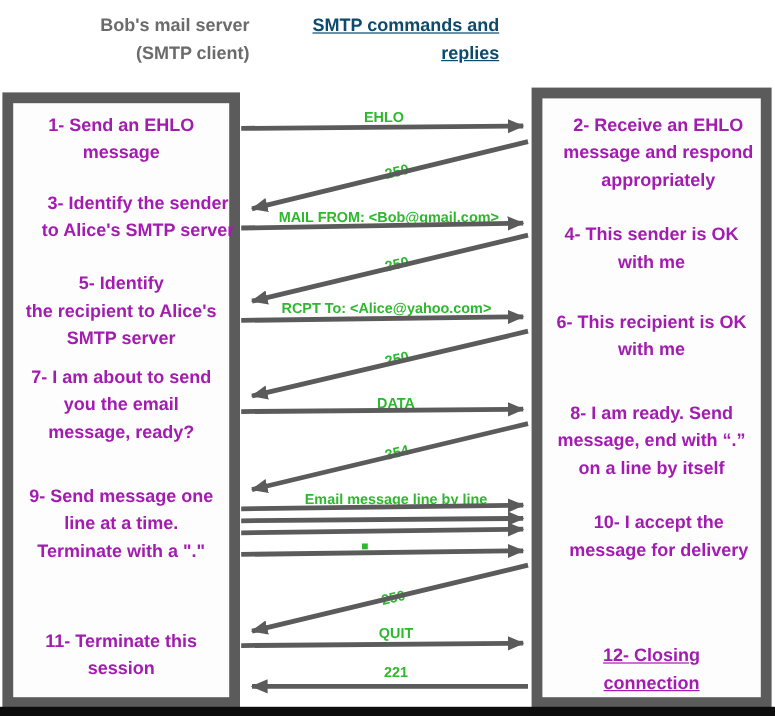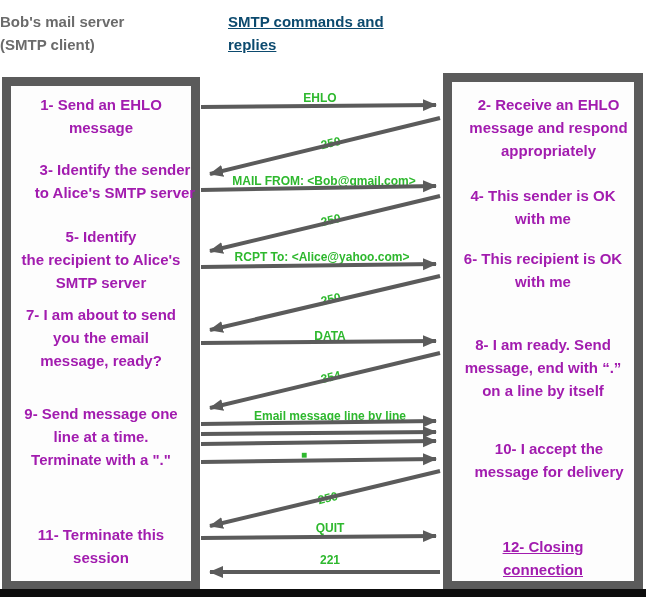--- a/index.html
+++ b/index.html
@@ -8,21 +8,21 @@
     position: relative;
     width: 646px;
     height: 597px;
     background: #ffffff;
     overflow: hidden;
     font-family: "Liberation Sans", "DejaVu Sans", sans-serif;
   }
   .hdr {
     position: absolute;
     top: 10px;
-    text-align: left;
+    text-align: right;
     font-weight: bold;
     font-size: 15px;
     line-height: 23px;
     color: #6b6b6b;
   }
   .hdr.left  { left: 0px;   width: 208px; }
   .hdr.mid   { left: 228px; width: 188px; color: #0c4a6e; text-decoration: underline; }
   .hdr.right { left: 440px; width: 206px; }
   .box {
     position: absolute;
@@ -42,23 +42,23 @@
     line-height: 23px;
   }
   .client .s1 { top: 7px; }
   .client .s3 { top: 72px; margin-left: 14px; }
   .client .s5 { top: 139px; }
   .client .s7 { top: 217px; }
   .client .s9 { top: 316px; }
   .client .s11 { top: 437px; }
   .server .s2 { top: 11px; padding-left: 11px; }
   .server .s4 { top: 102px; }
-  .server .s6 { top: 165px; }
+  .server .s6 { top: 175px; }
   .server .s8 { top: 251px; }
-  .server .s10 { top: 355px; padding-left: 12px; }
+  .server .s10 { top: 342px; padding-left: 12px; }
   .server .s12 { top: 453px; text-decoration: underline; }
   svg.arrows {
     position: absolute;
     left: 0; top: 0;
     width: 646px; height: 597px;
   }
   svg.arrows line {
     stroke: #5b5b5b;
     stroke-width: 4;
   }

